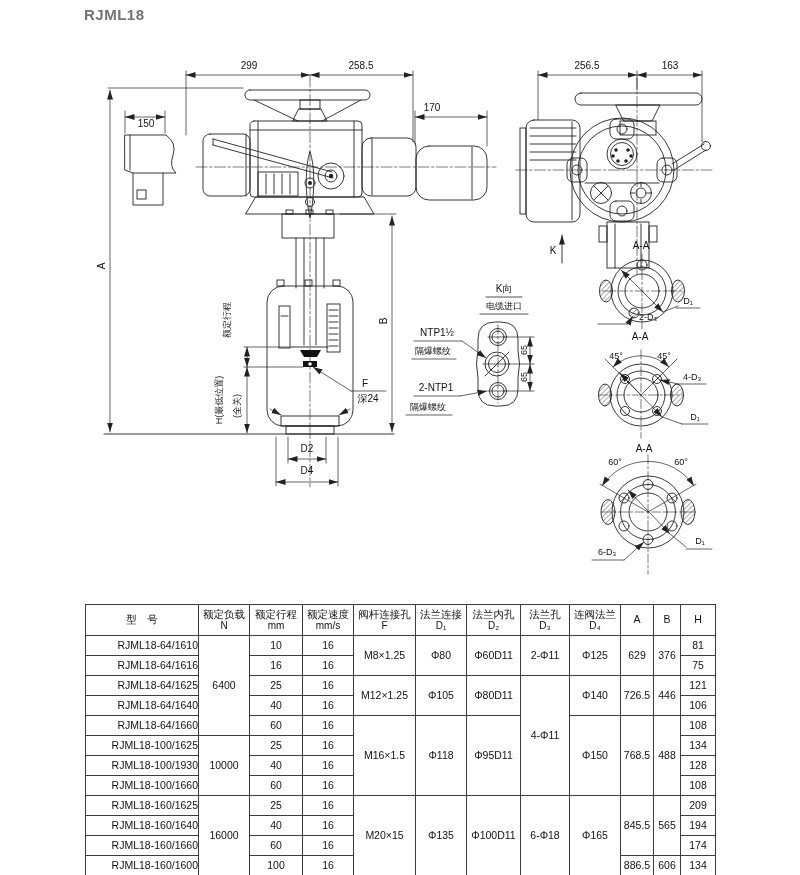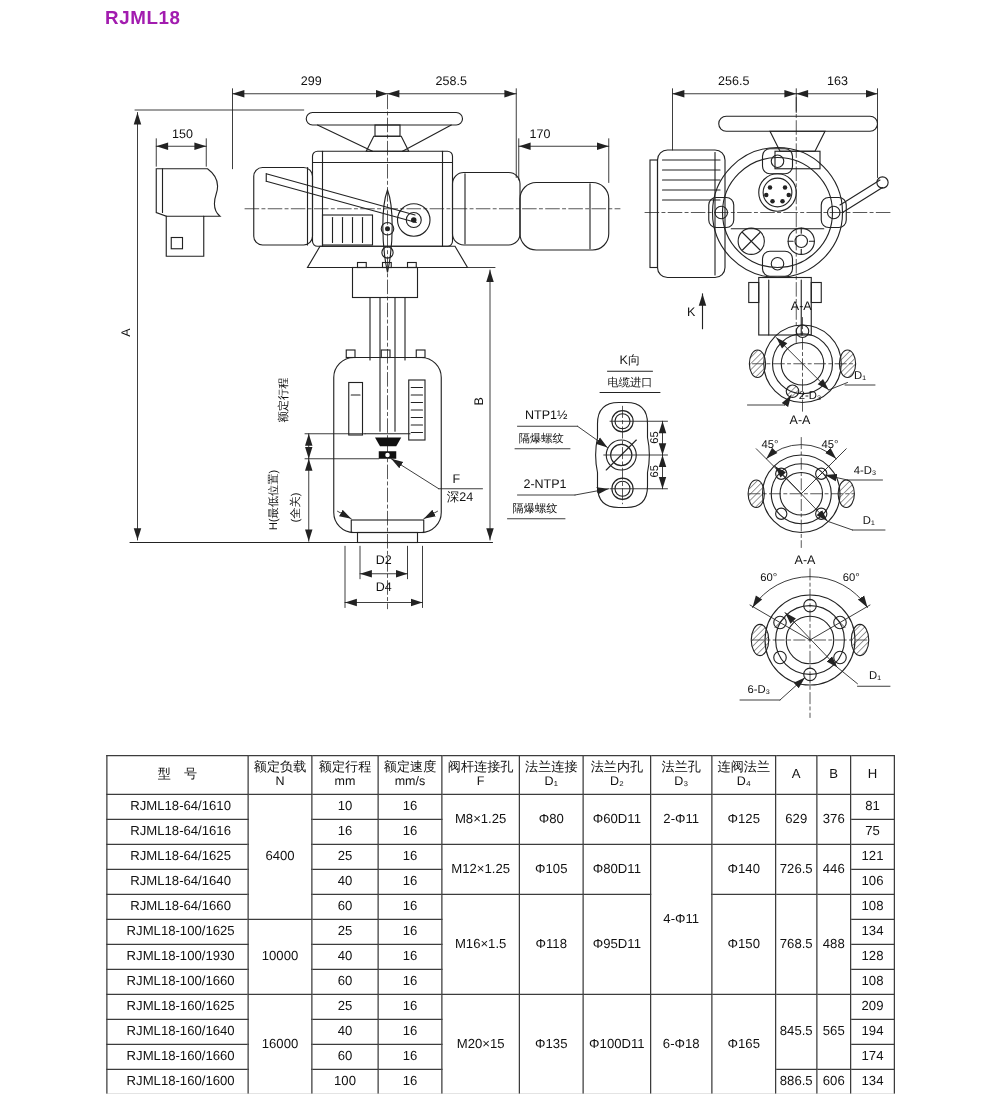--- a/index.html
+++ b/index.html
@@ -9,29 +9,29 @@
   svg.art{position:absolute;left:0;top:0;}
   .lbl{position:absolute;font-size:10px;color:#111;white-space:nowrap;
        transform:translate(-50%,-50%);line-height:1;}
   .lbl.sm{font-size:9px;}
   .rot{transform:translate(-50%,-50%) rotate(-90deg);}
   table.spec{position:absolute;left:85px;top:604px;width:630px;border-collapse:collapse;
              table-layout:fixed;border:1.5px solid #222;}
   table.spec td,table.spec th{border:1px solid #3c3c3c;font-size:10.5px;font-weight:normal;
              text-align:center;padding:0;height:19px;line-height:1.1;overflow:hidden;}
   table.spec th{height:30px;margin-top:46px;}
-  table.spec td.model{text-align:center;padding-left:5px;}
+  table.spec td.model{text-align:right;padding-left:5px;}
   th .sub{display:block;font-size:10px;}
 </style>
 </head>
 <body>
 
 <div class="canvas">
 
-  <div class="title" style="color:#a21caf">RJML18</div>
+  <div class="title" style="color:#737373">RJML18</div>
 
   <svg class="art" width="800" height="600" viewBox="0 0 800 600" fill="none" stroke="#222" stroke-width="0.9" stroke-linecap="round">
     <defs>
       <marker id="aE" markerWidth="10" markerHeight="8" refX="9.5" refY="4" orient="auto" markerUnits="userSpaceOnUse">
         <path d="M0,1 L9.5,4 L0,7 Z" fill="#222" stroke="none"></path>
       </marker>
       <marker id="aS" markerWidth="10" markerHeight="8" refX="0" refY="4" orient="auto" markerUnits="userSpaceOnUse">
         <path d="M9.5,1 L0,4 L9.5,7 Z" fill="#222" stroke="none"></path>
       </marker>
       <pattern id="hatch" width="3.5" height="3.5" patternUnits="userSpaceOnUse" patternTransform="rotate(45)">
@@ -323,21 +323,21 @@
       <line x1="592" y1="560" x2="624" y2="560" stroke-width="0.7"></line>
       <line x1="624" y1="560" x2="644" y2="542" stroke-width="0.7" marker-end="url(#aE)"></line>
       <line x1="628" y1="490" x2="670" y2="534" stroke-width="0.7" marker-start="url(#aS)" marker-end="url(#aE)"></line>
       <line x1="670" y1="534" x2="686" y2="547" stroke-width="0.7"></line>
       <line x1="686" y1="549" x2="712" y2="549" stroke-width="0.7"></line>
     </g>
   </svg>
 
   <div class="lbl" style="left:249px;top:66px">299</div>
   <div class="lbl" style="left:361px;top:66px">258.5</div>
-  <div class="lbl" style="left:146px;top:108px">150</div>
+  <div class="lbl" style="left:146px;top:124px">150</div>
   <div class="lbl" style="left:432px;top:108px">170</div>
   <div class="lbl rot" style="left:102px;top:266px">A</div>
   <div class="lbl rot" style="left:384px;top:321px">B</div>
   <div class="lbl rot sm" style="left:227px;top:320px">额定行程</div>
   <div class="lbl rot sm" style="left:219px;top:400px">H(最低位置)</div>
   <div class="lbl rot sm" style="left:237px;top:406px">(全关)</div>
   <div class="lbl" style="left:365px;top:384px">F</div>
   <div class="lbl" style="left:368px;top:399px">深24</div>
   <div class="lbl" style="left:307px;top:449px">D2</div>
   <div class="lbl" style="left:307px;top:471px">D4</div>

